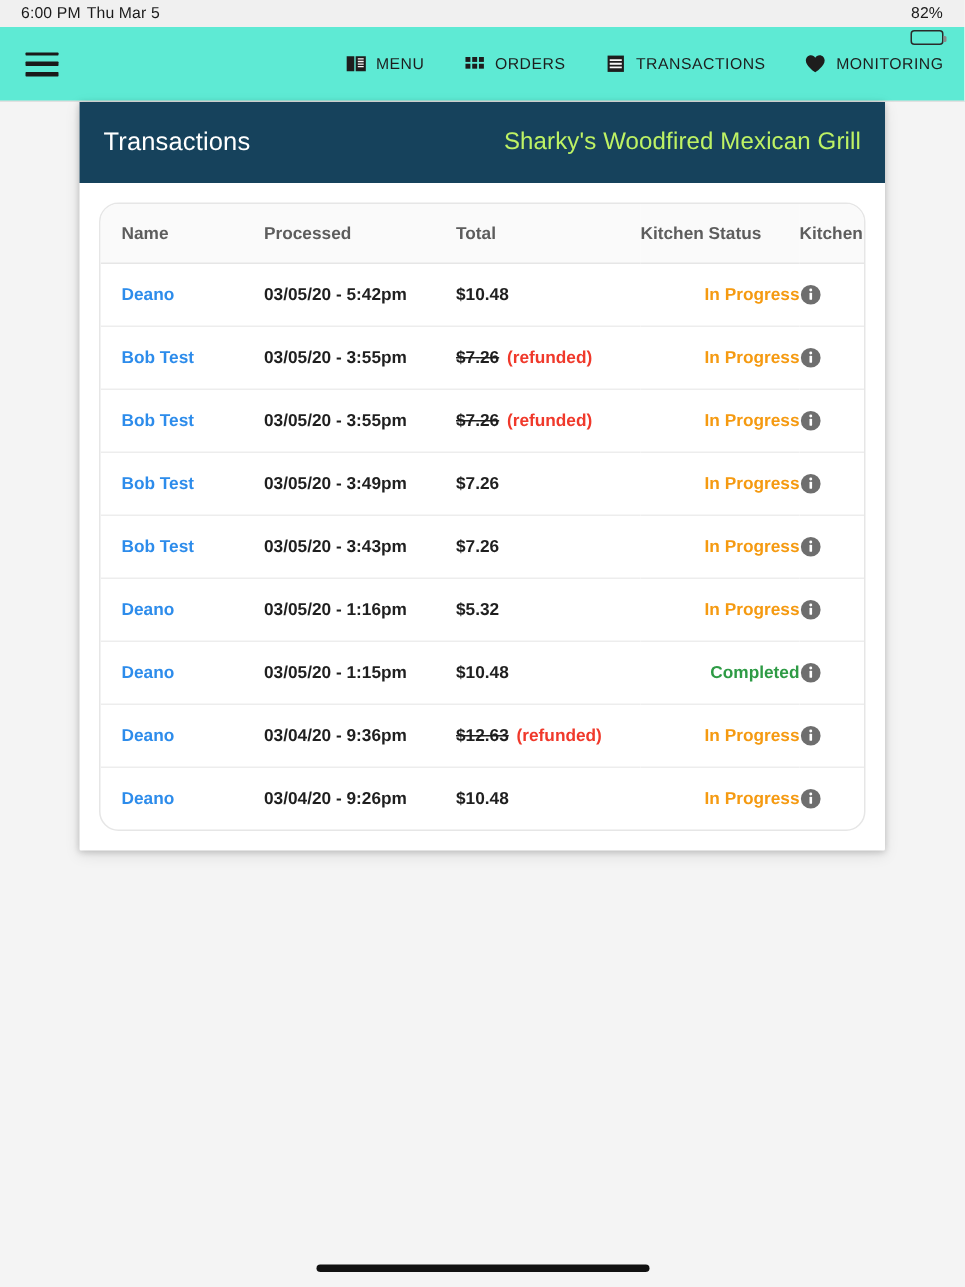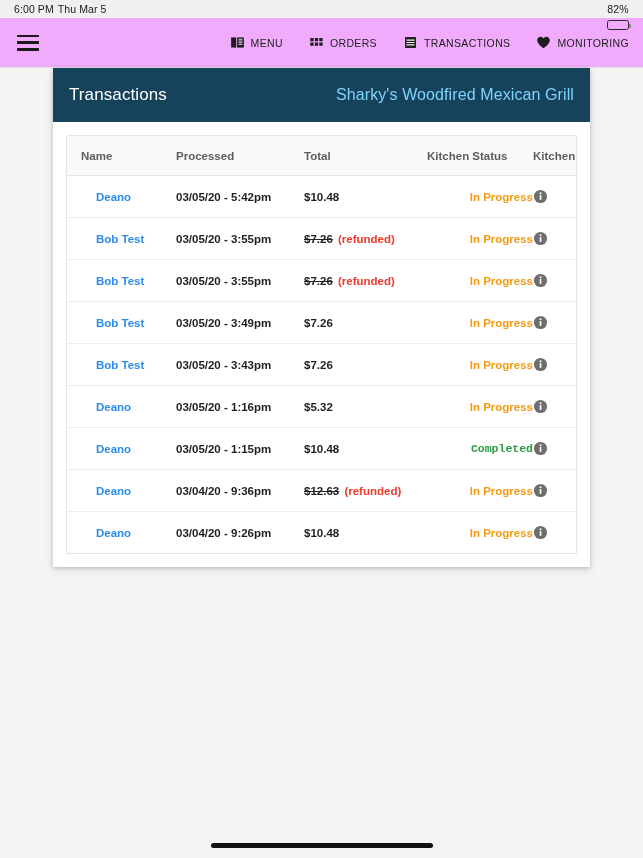--- a/index.html
+++ b/index.html
@@ -51,21 +51,21 @@
   .battery-fill {
     height: 100%;
     width: 82%;
     background: #2a2a2a;
     border-radius: 1px;
   }
 
   
   .topnav {
     height: 50px;
-    background: #f0abfc;
+    background: #5eead4;
     border-bottom: 1px solid #e0e0e0;
     display: flex;
     align-items: center;
     padding: 0 14px 0 12px;
     box-sizing: border-box;
   }
   .hamburger {
     width: 22px; height: 16px;
     display: flex; flex-direction: column; justify-content: space-between;
     cursor: pointer;
@@ -105,21 +105,21 @@
     padding: 0 16px;
     box-sizing: border-box;
   }
   .card-title {
     color: #ffffff;
     font-size: 17px;
     font-weight: 400;
     letter-spacing: 0.1px;
   }
   .card-subtitle {
-    color: #7dd3fc;
+    color: #bef264;
     font-size: 16px;
     font-weight: 400;
     letter-spacing: 0.1px;
   }
   .card-body { padding: 13px; }
 
   
   table.txn {
     width: 100%;
     border-collapse: collapse;
@@ -150,43 +150,42 @@
   .col-proc    { width: 128px; }
   .col-total   { width: 123px; }
   .col-kitchen { width: 106px; text-align: right; }
   .col-details { width: 59px; }
 
   .name-link {
     color: #2d8ceb;
     font-weight: 700;
     cursor: pointer;
     text-decoration: none;
-    margin-left: 15px;
   }
   .amount-struck {
     text-decoration: line-through;
     color: #1f1f1f;
   }
   .refunded-tag {
     color: #f0392b;
     font-weight: 700;
     margin-left: 2px;
   }
   .status-inprogress { color: #f59a11; font-weight: 700; }
-  .status-completed  { color: #2e9b45; font-weight: 700; font-family: Liberation Mono, monospace; }
+  .status-completed  { color: #2e9b45; font-weight: 700; }
 
   .info-icon {
     width: 15px; height: 15px;
     display: inline-block;
     vertical-align: middle;
     cursor: pointer;
   }
   .table-outline {
     border: 1px solid #e6e6e6;
-    border-radius: 1px;
+    border-radius: 13px;
     overflow: hidden;
   }
 
   
   .pagination {
     display: flex;
     align-items: center;
     justify-content: flex-end;
     gap: 0;
     padding: 12px 12px 10px 0;

